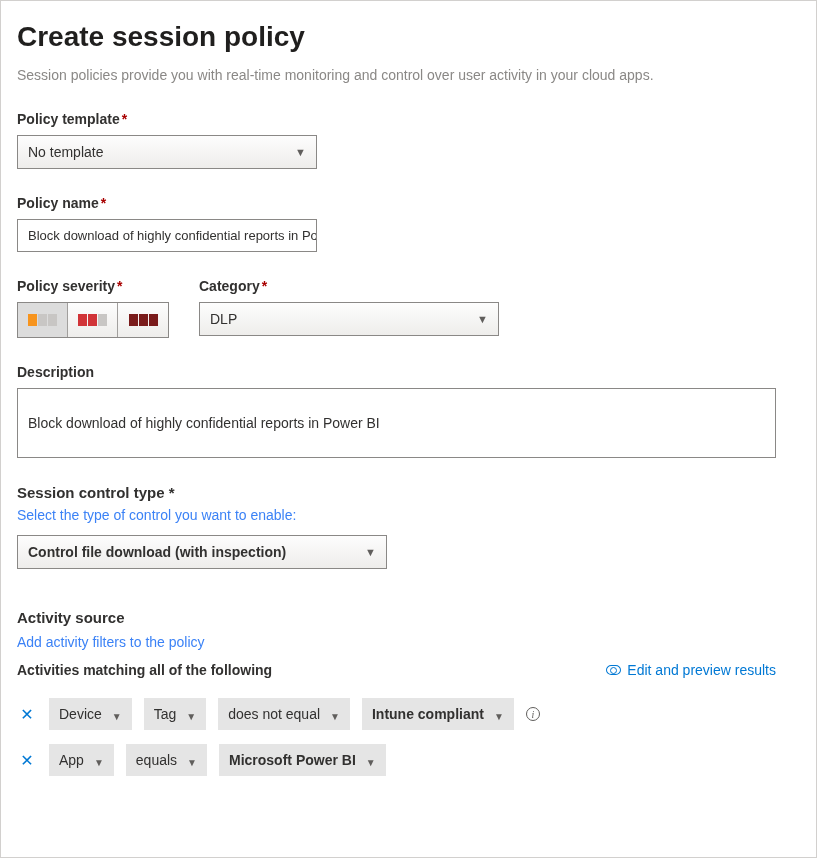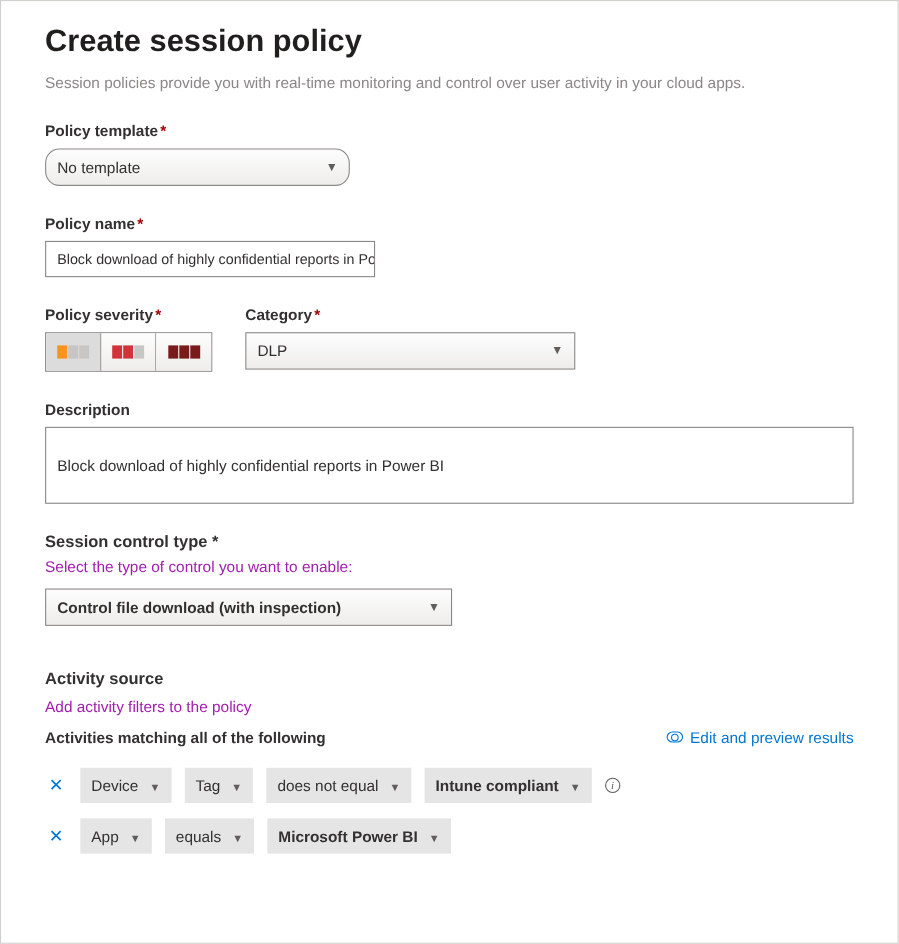--- a/index.html
+++ b/index.html
@@ -6,21 +6,21 @@
     body {
       font-family: 'Segoe UI', Tahoma, sans-serif;
       font-size: 14px;
       color: #323130;
       background: #fff;
     }
     .container {
       width: 817px;
       height: 858px;
       border: 1px solid #d2d0ce;
-      padding: 20px 40px 30px 40px;
+      padding: 20px 40px 30px 16px;
       position: relative;
     }
     h1 {
       font-size: 28px;
       font-weight: 700;
       margin-bottom: 14px;
       color: #201f1e;
     }
     .subtitle {
       color: #8a8886;
@@ -88,21 +88,21 @@
     }
     .sev-low span:nth-child(1){ background:#f7941d; }
     .sev-med span:nth-child(1),.sev-med span:nth-child(2){ background:#d13438; }
     .sev-high span { background:#7a1b1b; }
     .section-title {
       font-weight: 700;
       font-size: 15px;
       margin-bottom: 6px;
     }
     .hint {
-      color: #a21caf;
+      color: #3b82f6;
       font-size: 14px;
       margin-bottom: 12px;
     }
     .preview-link {
       color: #0078d4;
       font-size: 14px;
       display: flex;
       align-items: center;
       gap: 6px;
       float: right;
@@ -157,21 +157,21 @@
 
 <div class="container">
 
   <h1>Create session policy</h1>
   <div class="subtitle">Session policies provide you with real-time monitoring and control over user activity in your cloud apps.</div>
 
   <div class="field">
     <label class="label">
       <span>Policy template</span><span class="req">*</span>
     </label>
-    <div class="select" style="width:277px;border-radius:13px;">
+    <div class="select" style="width:300px;">
       <span>No template</span>
       <span class="chev">▼</span>
     </div>
   </div>
 
   <div class="field">
     <label class="label">
       <span>Policy name</span><span class="req">*</span>
     </label>
     <div class="input" style="width:300px;overflow:hidden;white-space:nowrap;">

